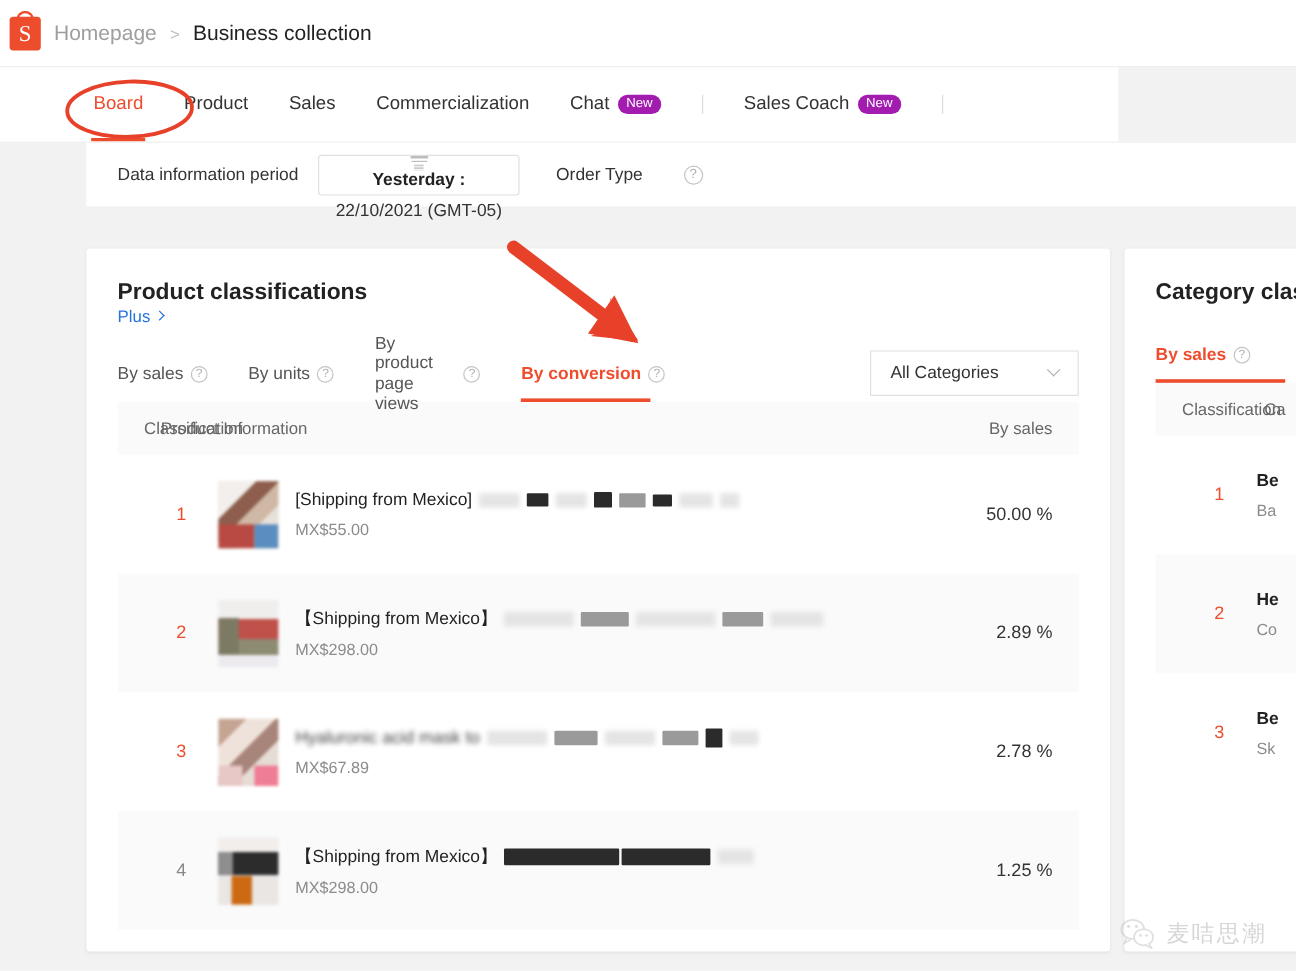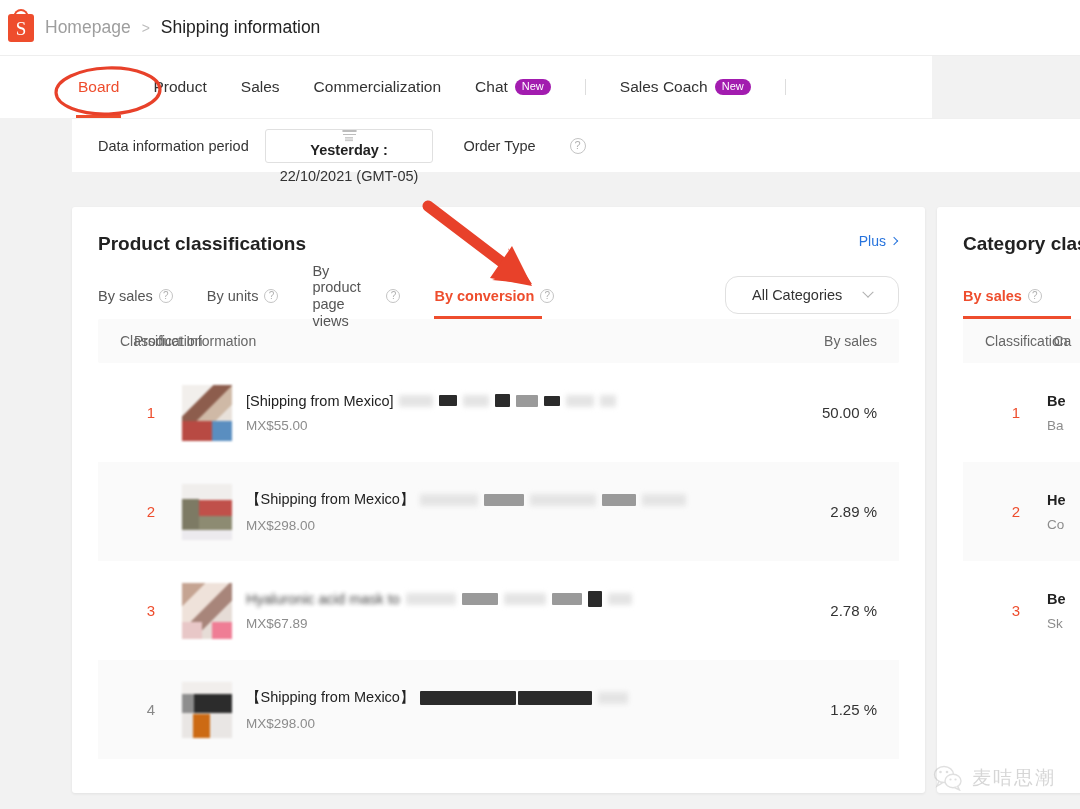--- a/index.html
+++ b/index.html
@@ -96,33 +96,33 @@
   .filter-help { margin-left: 20px; }
 
   
   .panel {
     position: absolute; background: #ffffff; border-radius: 3px;
     box-shadow: 0 1px 3px rgba(0,0,0,.07);
   }
   #panel-products { left: 72px; top: 207px; width: 853px; height: 586px; }
   #panel-category { left: 937px; top: 207px; width: 200px; height: 586px; overflow: hidden; }
 
-  .panel-head { display: flex; align-items: flex-start; justify-content: space-between; padding: 26px 28px 0 26px; }
+  .panel-head { display: flex; align-items: flex-start; justify-content: space-between; padding: 26px 28px 0 26px; flex-direction: column; }
   .panel-title { font-size: 19px; color: #222222; font-weight: bold; white-space: nowrap; }
   .plus-link { color: #2673dd; font-size: 14px; display: flex; align-items: center; gap: 5px; }
   .plus-chev { width: 6px; height: 6px; border-right: 1.6px solid #2673dd; border-bottom: 1.6px solid #2673dd; transform: rotate(-45deg); }
 
   .tabrow { display: flex; align-items: center; padding: 0 26px; margin-top: 18px; position: relative; height: 46px; }
   .ptab { display: flex; align-items: center; gap: 6px; margin-right: 34px; position: relative; height: 46px; }
   .ptab-label { font-size: 14.5px; color: #555555; line-height: 1.15; }
   .ptab-label.two { width: 68px; }
   .ptab.active .ptab-label { color: #ee4d2d; font-weight: bold; }
   .ptab.active .ptab-bar { position: absolute; bottom: 0; left: 0; width: 108px; height: 3px; background: #ee4d2d; }
   .cat-select { position: absolute; right: 26px; top: 3px; width: 174px; height: 38px; border: 1px solid #e0e0e0;
-                border-radius: 13px; display: flex; align-items: center; justify-content: space-between; padding: 0 26px; }
+                border-radius: 1px; display: flex; align-items: center; justify-content: space-between; padding: 0 16px; }
 
   .tablewrap { padding: 0 26px; }
   .thead {
     background: #fafafa; height: 44px; display: flex; align-items: center;
     padding: 0 22px; font-size: 14px; color: #666666; border-radius: 2px;
   }
   .th-rank { width: 62px; }
   .th-prod { flex: 1; margin-left: -48px; }
   .th-val { text-align: right; }
   .row { display: flex; align-items: center; height: 99px; padding: 0 22px; }
@@ -168,21 +168,21 @@
 
 <div id="app">
 
   <div class="breadcrumb-bar">
     <div class="shopee-logo">
       <div class="bagtop"></div>
         <span class="s">S</span>
     </div>
     <span class="crumb-home">Homepage</span>
     <span class="crumb-sep">&gt;</span>
-    <span class="crumb-current">Shipping information</span>
+    <span class="crumb-current">Business collection</span>
   </div>
 
   <div class="tabbar">
     <div class="tab active">
       <span>Board</span>
       <span class="tab-underline"></span>
     </div>
     <div class="tab">
       <span>Product</span>
     </div>

